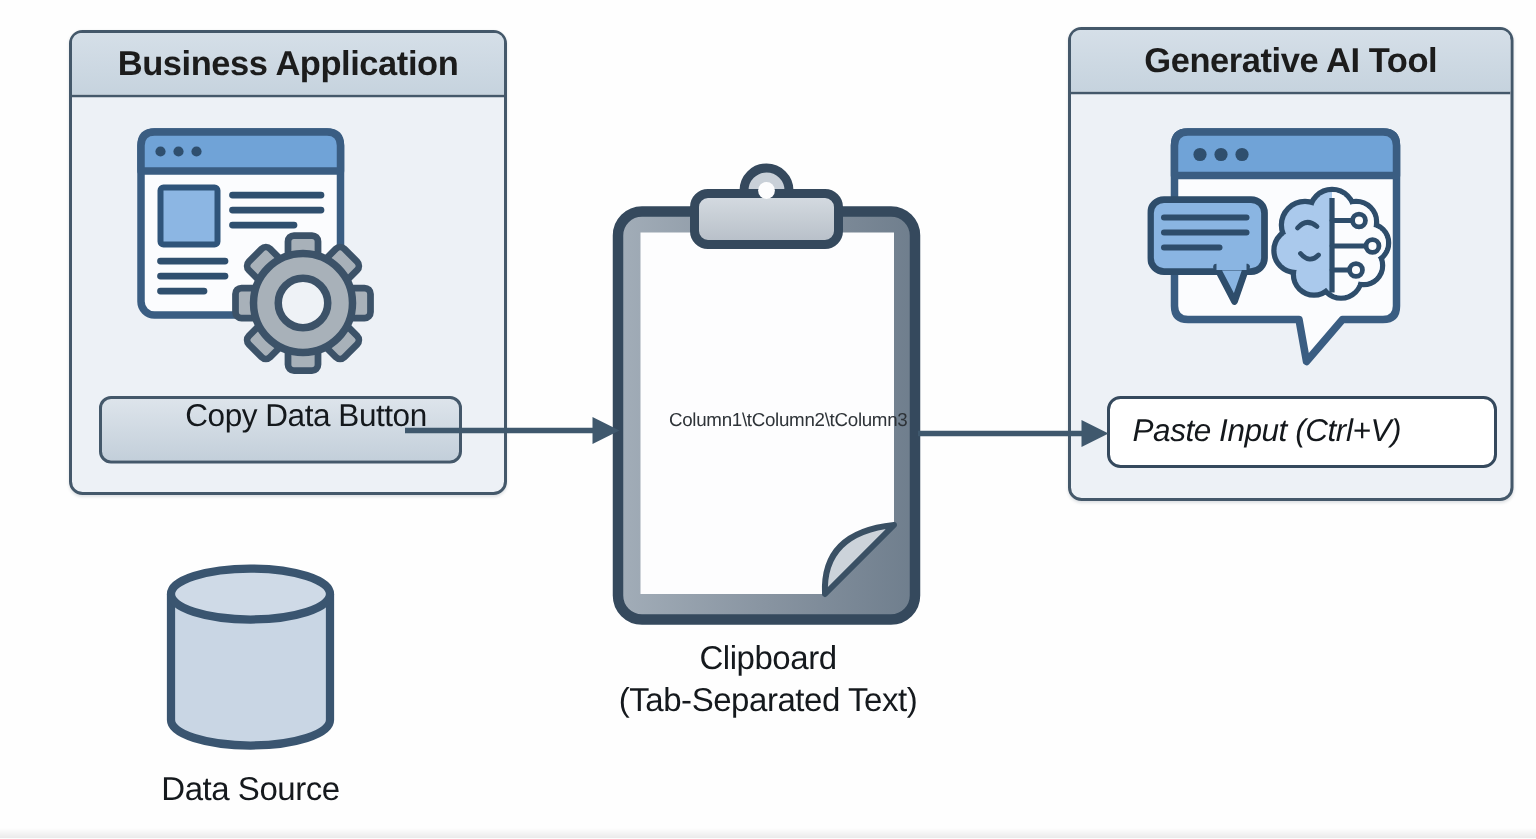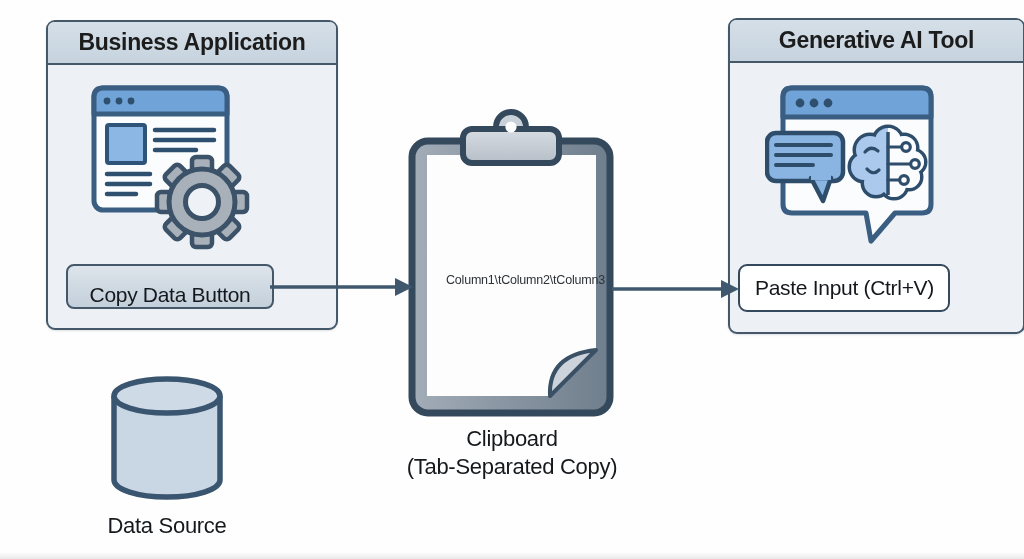--- a/index.html
+++ b/index.html
@@ -17,22 +17,22 @@
   }
   .panel-header{
     height:41px;border-bottom:2.5px solid #44586a;border-radius:6px 6px 0 0;
     background:linear-gradient(#d5dfe8,#c6d3de);
     display:flex;align-items:center;justify-content:center;
     font-size:23px;font-weight:bold;letter-spacing:-.3px;
   }
   .diagram-button{
     position:absolute;border:2.5px solid #44586a;border-radius:8px;
     background:linear-gradient(#dde4eb,#c3cfda);
-    display:flex;align-items:flex-end;justify-content:center;
-    font-size:21px;letter-spacing:-.3px;color:#14181c;
+    display:flex;align-items:flex-start;justify-content:center;
+    font-size:21px;letter-spacing:-.3px;color:#14181c;padding-left:34px;
   }
   .diagram-input{
     position:absolute;border:2.5px solid #35495d;border-radius:9px;
     background:#ffffff;display:flex;align-items:center;
     padding-left:15px;box-sizing:border-box;
     font-size:21px;letter-spacing:-.3px;color:#14181c;
   }
   .caption{
     position:absolute;text-align:center;font-size:22px;letter-spacing:-.3px;
     line-height:28px;color:#15191d;
@@ -85,21 +85,21 @@
       </g>
       <circle cx="114" cy="120" r="33" fill="#a8b1b9" stroke="#3c5268" stroke-width="5"></circle>
       <circle cx="114" cy="120" r="16.5" fill="#eef2f6" stroke="#3c5268" stroke-width="5"></circle>
     </g>
   </svg>
 
   <div class="diagram-button" style="left:66px;top:264px;width:204px;height:41px;">
     <span>Copy Data Button</span>
   </div>
 
-  <div class="panel" style="left:712px;top:18px;width:293px;height:312px;margin-left:16px;">
+  <div class="panel" style="left:712px;top:18px;width:293px;height:312px;">
     <div class="panel-header">
       <span>Generative AI Tool</span>
     </div>
   </div>
 
   <svg class="abs" style="left:765px;top:84px;" width="175" height="168" viewBox="0 0 175 168">
 
     <path d="M27,4 H157 Q166,4 166,13 V120 Q166,129 157,129 H130 L106,157 L101,129 H27 Q18,129 18,120 V13 Q18,4 27,4 Z" fill="#fbfcfe" stroke="#3a5d82" stroke-width="5" stroke-linejoin="round"></path>
     <path d="M27,4 H157 Q166,4 166,13 V33 H18 V13 Q18,4 27,4 Z" fill="#70a3d7" stroke="#3a5d82" stroke-width="5" stroke-linejoin="round"></path>
     <circle cx="35" cy="19" r="4.4" fill="#2f4f6e"></circle>
@@ -160,21 +160,21 @@
         <path d="M102,85 q6,7 12,1"></path>
       </g>
       <g fill="#fbfcfe" stroke="#2e4d6b" stroke-width="3.2">
         <circle cx="141" cy="63" r="4.3"></circle>
         <circle cx="150" cy="80" r="4.3"></circle>
         <circle cx="139" cy="96" r="4.3"></circle>
       </g>
     </g>
   </svg>
 
-  <div class="diagram-input" style="left:738px;top:264px;width:212px;height:48px;">
+  <div class="diagram-input" style="left:738px;top:264px;width:260px;height:48px;font-style:italic;">
     <span>Paste Input (Ctrl+V)</span>
   </div>
 
   <svg class="abs" style="left:400px;top:105px;" width="224" height="320" viewBox="0 0 224 320">
     <defs>
       <linearGradient id="frameGrad" x1="0" y1="0" x2="1" y2="0">
         <stop offset="0" stop-color="#a2adb8"></stop>
         <stop offset="0.5" stop-color="#8894a1"></stop>
         <stop offset="1" stop-color="#6f7e8d"></stop>
       </linearGradient>
@@ -193,21 +193,21 @@
     <rect x="63" y="24" width="96" height="34" rx="9" fill="url(#tabGrad)" stroke="#35495d" stroke-width="6"></rect>
     <circle cx="111" cy="22" r="5.6" fill="#fdfdfe"></circle>
   </svg>
 
   <div class="clip-text" style="left:434px;top:238px;margin-left:12px;">
     <div>Column1\tColumn2\tColumn3</div>
   </div>
 
   <div class="caption" style="left:362px;top:425px;width:300px;">
     <div>Clipboard</div>
-    <div>(Tab-Separated Copy)</div>
+    <div>(Tab-Separated Text)</div>
   </div>
 
   <svg class="abs" style="left:100px;top:372px;" width="140" height="135" viewBox="0 0 140 135">
     <path d="M14,24 L14,108 A53 17 0 0 0 120,108 L120,24" fill="#c9d6e4" stroke="#3a5570" stroke-width="5.5"></path>
     <ellipse cx="67" cy="24" rx="53" ry="17" fill="#cfdae7" stroke="#3a5570" stroke-width="5.5"></ellipse>
   </svg>
   <div class="caption" style="left:67px;top:512px;width:200px;text-align:center;">
     <span>Data Source</span>
   </div>
 

